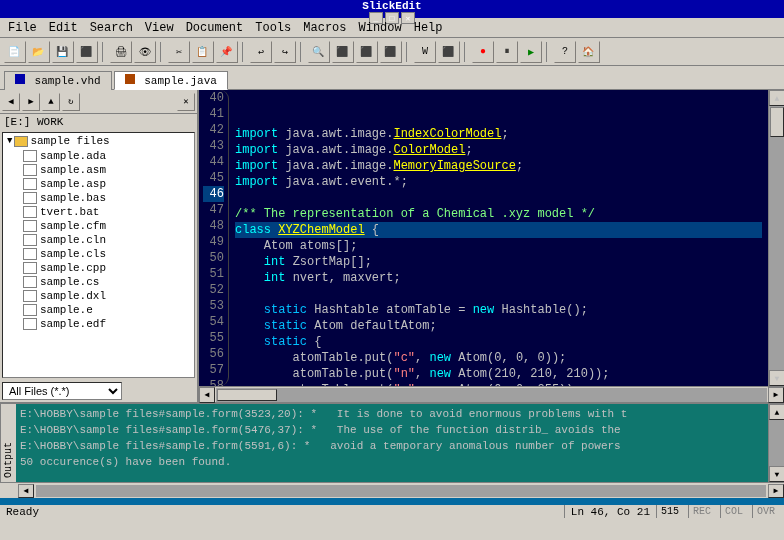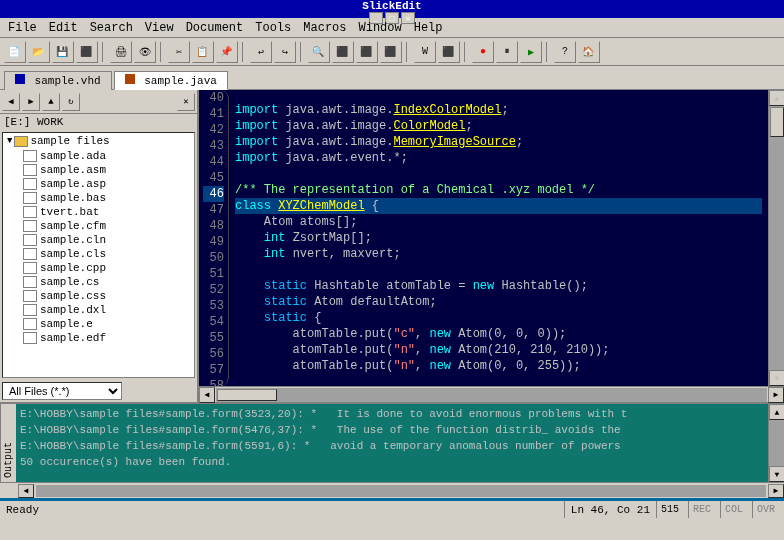--- a/index.html
+++ b/index.html
@@ -35,21 +35,21 @@
     .tree-item { padding: 1px 4px 1px 20px; display: flex; align-items: center; gap: 3px; font-size: 11px; cursor: pointer; }
     .file-icon { width: 14px; height: 12px; background: #fff; border: 1px solid #808080; display: inline-flex; align-items: center; justify-content: center; font-size: 7px; flex-shrink: 0; }
     .filter-bar { height: 22px; display: flex; align-items: center; padding: 0 2px; background: #d4d0c8; }
     .filter-dropdown { width: 120px; font-size: 11px; border: 1px inset #808080; background: #fff; padding: 1px 2px; }
     .dir-btn { width: 100%; height: 22px; background: #d4d0c8; border: 1px outset #808080; display: flex; align-items: center; gap: 4px; font-size: 11px; padding: 2px 6px; cursor: pointer; }
 
     
     .editor { flex: 1; display: flex; flex-direction: column; background: #fff; border-left: 1px solid #808080; }
     .code-area { flex: 1; overflow: hidden; background: #000040; color: #c0c0c0; font-family: 'Courier New', monospace; font-size: 12px; display: flex; }
     .line-numbers { width: 30px; background: #000040; color: #808080; text-align: right; padding: 0 4px; line-height: 16px; border-right: 1px solid #404040; flex-shrink: 0; user-select: none; border-radius: 9px; }
-    .code-content { flex: 1; padding: 12px 6px; overflow: hidden; line-height: 16px; }
+    .code-content { flex: 1; padding: 12px 6px; overflow: hidden; line-height: 16px; margin-top: 24px; }
     .code-line { white-space: pre; line-height: 16px; }
     .kw { color: #00ffff; }
     .kw2 { color: #00c0ff; }
     .str { color: #ff8080; }
     .comment { color: #80ff80; }
     .classname { color: #ffff00; text-decoration: underline; }
     .type { color: #00ffff; }
     .plain { color: #c0c0c0; }
     .highlight-line { background: #004080; }
     .scrollbar-v { width: 16px; background: #d4d0c8; border-left: 1px solid #808080; display: flex; flex-direction: column; }
@@ -63,21 +63,21 @@
     .scrollbar-h-track { flex: 1; height: 14px; background: #a0a0a0; margin: 0 1px; }
     .scrollbar-h-thumb { width: 60px; height: 12px; background: #d4d0c8; border: 1px outset #808080; margin: 1px; }
 
     
     .output-panel { height: 80px; border-top: 2px solid #808080; display: flex; background: #000; }
     .output-label { writing-mode: vertical-rl; transform: rotate(180deg); background: #d4d0c8; border-right: 1px solid #808080; padding: 4px 2px; font-size: 10px; display: flex; align-items: center; color: #000; }
     .output-content { flex: 1; background: #0f766e; color: #c0c0c0; font-family: 'Courier New', monospace; font-size: 11px; padding: 2px 4px; overflow: hidden; line-height: 15px; }
     .output-scrollbar { width: 16px; background: #d4d0c8; border-left: 1px solid #808080; }
 
     
-    .statusbar { height: 20px; background: #d4d0c8; border-top: 3px solid #0369a1; display: flex; align-items: center; font-size: 11px; }
+    .statusbar { height: 20px; background: #d4d0c8; border-top: 7px solid #0369a1; display: flex; align-items: center; font-size: 11px; }
     .status-ready { flex: 1; padding: 0 6px; }
     .status-cell { padding: 0 6px; border-left: 1px solid #808080; height: 100%; display: flex; align-items: center; min-width: 60px; font-size: 11px; }
     .status-indicator { padding: 0 4px; border-left: 1px solid #808080; height: 100%; display: flex; align-items: center; font-size: 10px; min-width: 32px; }
 
     
     .output-bottom { height: 16px; background: #d4d0c8; border-top: 1px solid #808080; display: flex; }
   </style>
 </head>
 <body>
 
@@ -199,24 +199,20 @@
         <span class="file-icon"></span>
         <span>sample.cls</span>
       </div>
       <div class="tree-item">
         <span class="file-icon"></span>
         <span>sample.cpp</span>
       </div>
       <div class="tree-item">
         <span class="file-icon"></span>
         <span>sample.cs</span>
-      </div>
-      <div class="tree-item">
-        <span class="file-icon"></span>
-        <span>sample.css</span>
       </div>
       <div class="tree-item">
         <span class="file-icon"></span>
         <span>sample.dxl</span>
       </div>
       <div class="tree-item">
         <span class="file-icon"></span>
         <span>sample.e</span>
       </div>
       <div class="tree-item">

